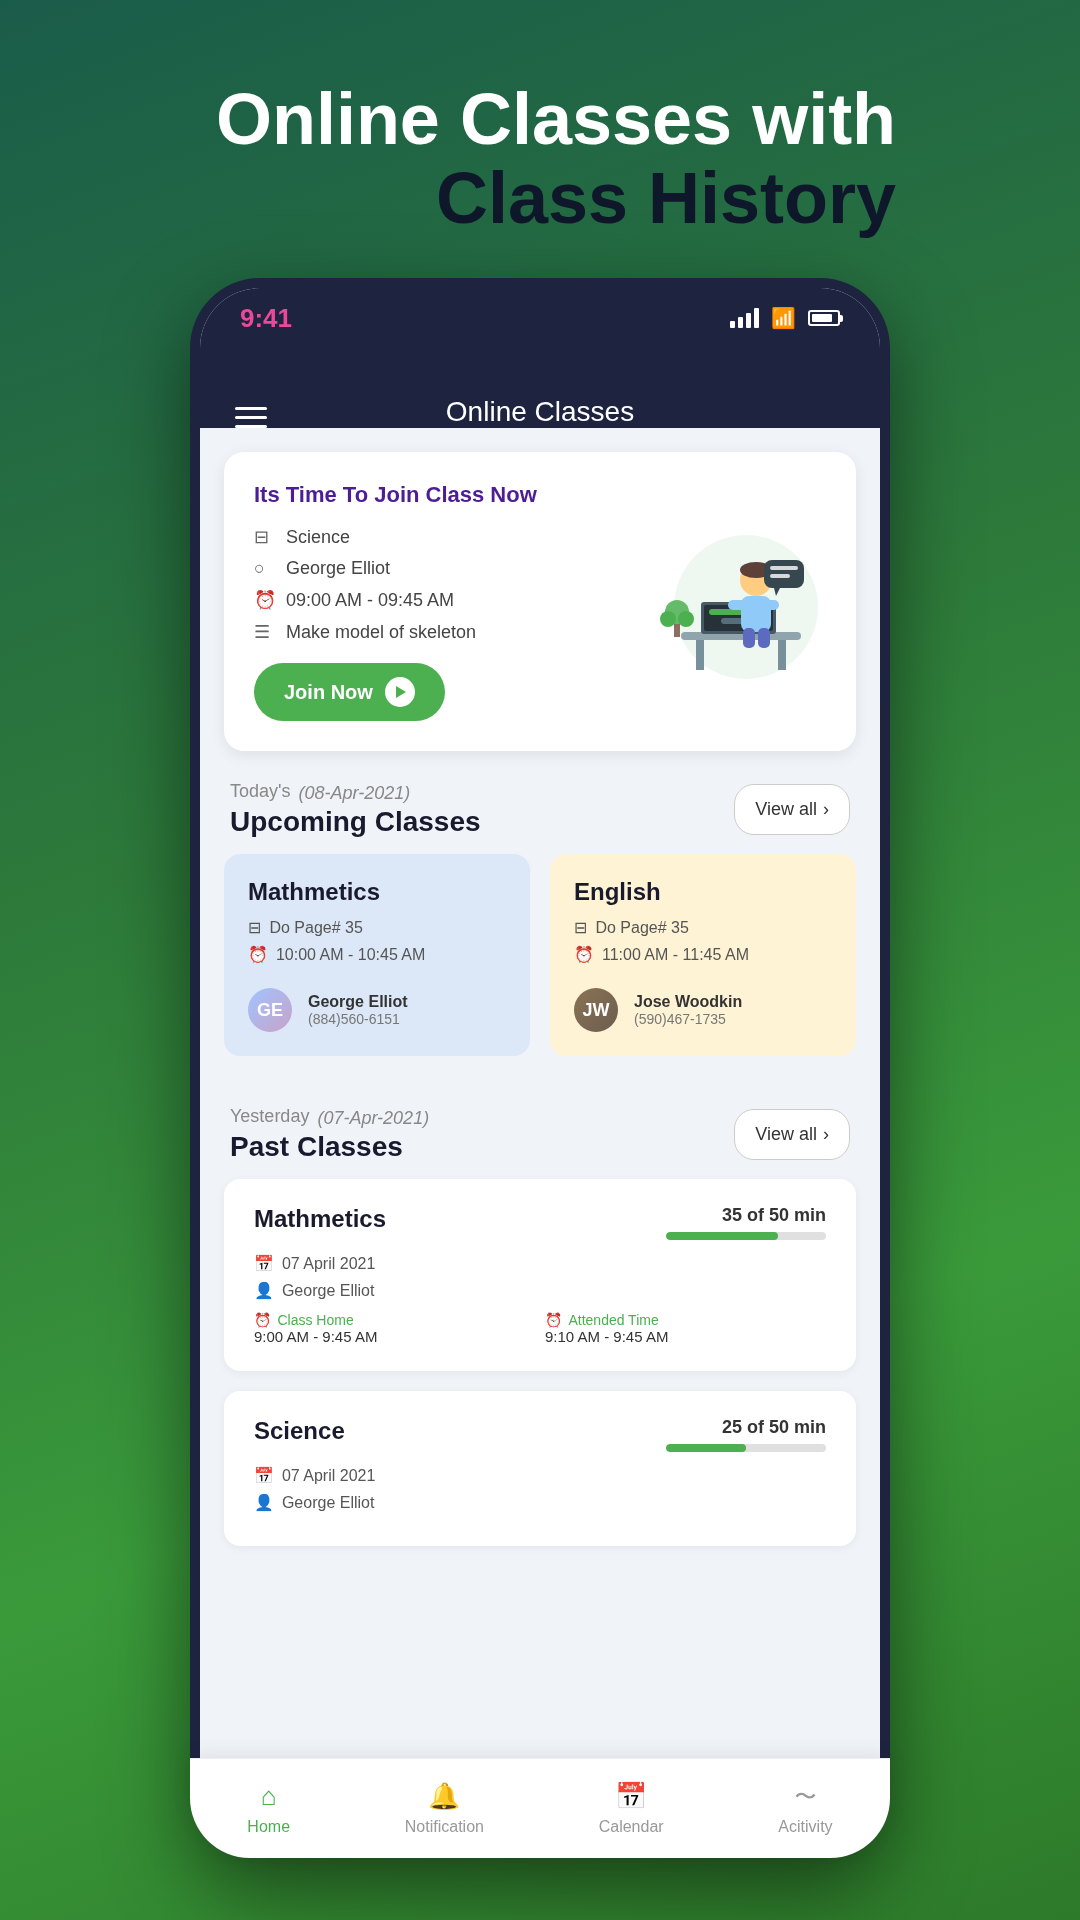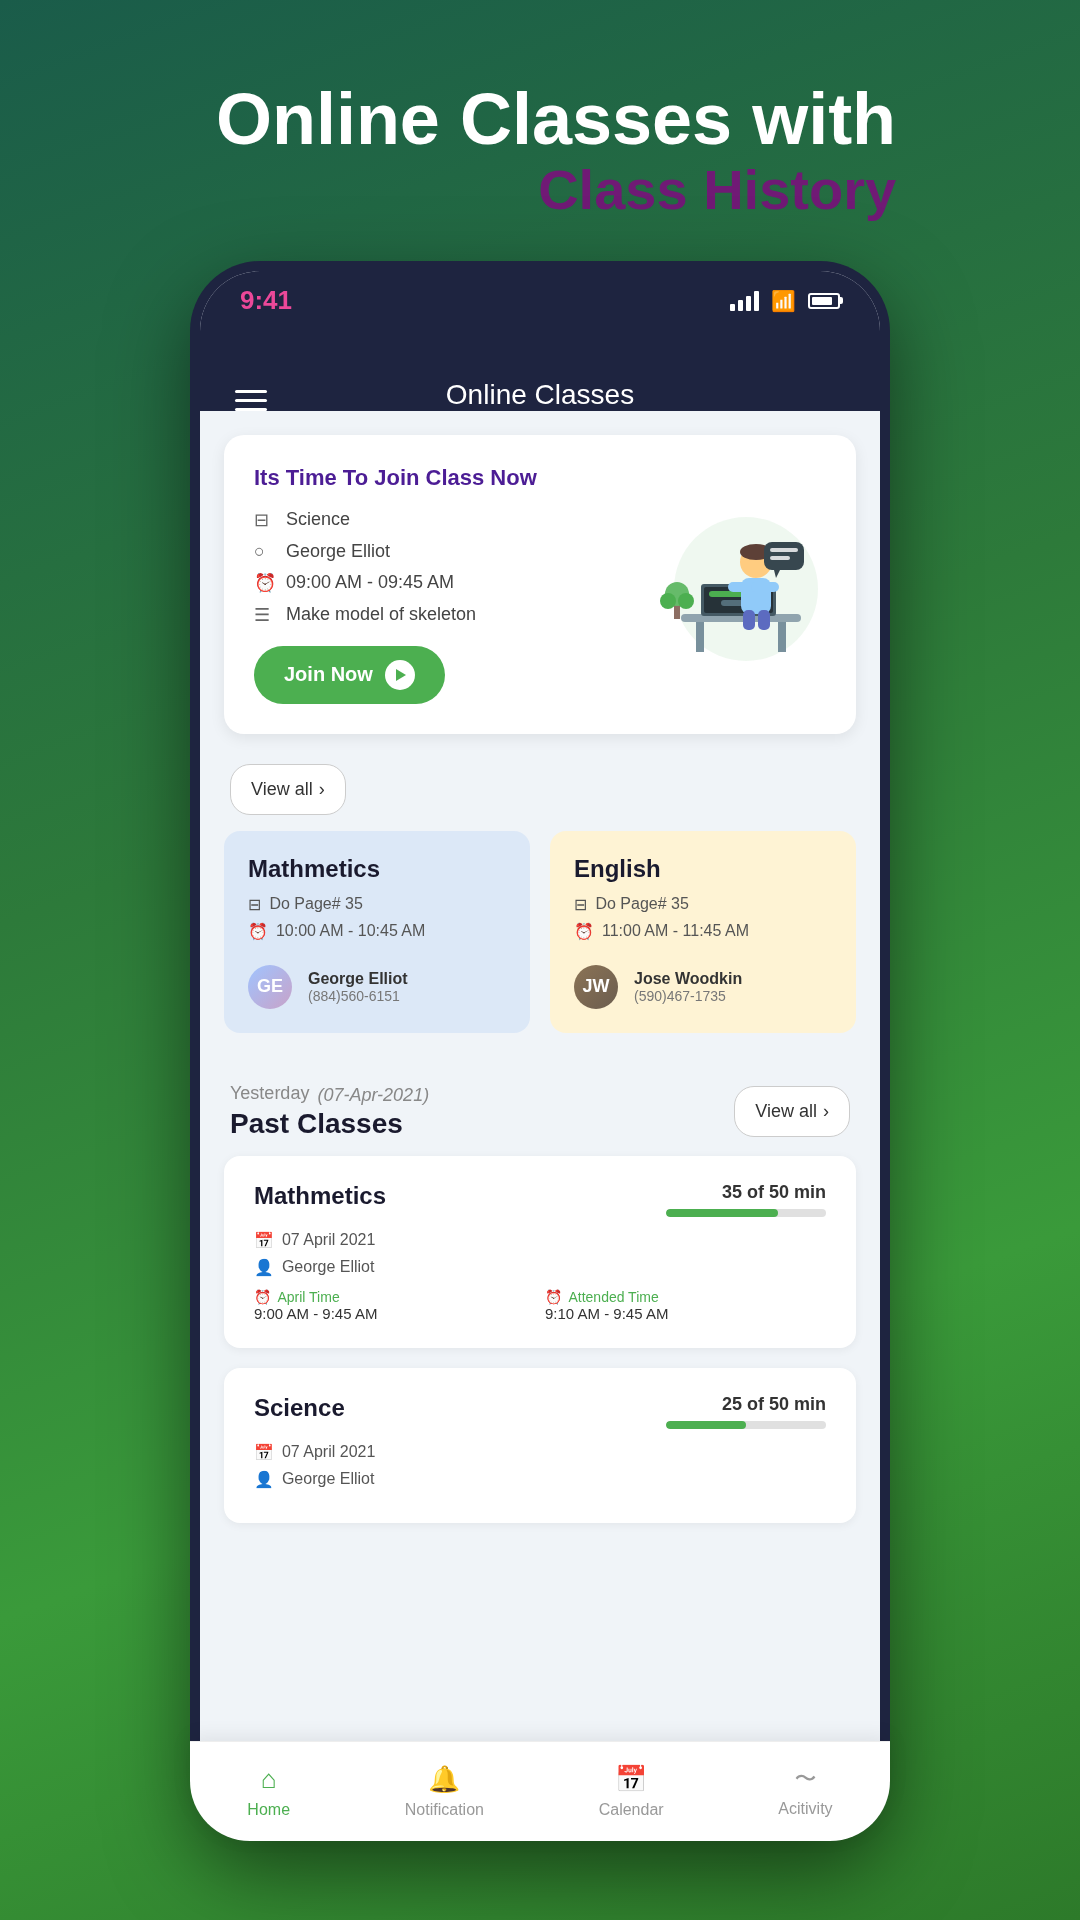--- a/index.html
+++ b/index.html
@@ -23,23 +23,23 @@
     }
 
     .hero-title-white {
       font-size: 72px;
       font-weight: 800;
       color: #ffffff;
       line-height: 1.1;
     }
 
     .hero-title-green {
-      font-size: 56px;
+      font-size: 72px;
       font-weight: 800;
-      color: #701a75;
+      color: #0f172a;
       line-height: 1.1;
     }
 
     .phone-frame {
       width: 700px;
       height: 1580px;
       background: #1e2440;
       border-radius: 70px;
       padding: 10px;
       box-shadow: 0 30px 80px rgba(0,0,0,0.5);
@@ -580,20 +580,27 @@
 
             <rect x="118" y="48" width="40" height="28" rx="8" fill="#37474f"></rect>
             <polygon points="128,76 134,76 130,84" fill="#37474f"></polygon>
             <rect x="124" y="54" width="28" height="4" rx="2" fill="white" opacity="0.8"></rect>
             <rect x="124" y="62" width="20" height="4" rx="2" fill="white" opacity="0.8"></rect>
           </svg>
         </div>
       </div>
 
       <div class="section-header">
+        <div>
+          <div style="display:flex;gap:8px;align-items:center;">
+            <span class="section-label">Today's</span>
+            <span class="section-date">(08-Apr-2021)</span>
+          </div>
+          <div class="section-title">Upcoming Classes</div>
+        </div>
         <button class="view-all-btn">
           <span>View all</span>
           <span>›</span>
         </button>
       </div>
 
       <div class="class-cards">
 
         <div class="class-card class-card-blue">
           <div>
@@ -669,21 +676,21 @@
           <span>07 April 2021</span>
         </div>
         <div class="past-info-row">
           <span>👤</span>
           <span>George Elliot</span>
         </div>
         <div class="time-grid">
           <div class="time-cell">
             <div style="display:flex;align-items:center;gap:6px;">
               <span style="color:#4caf50;font-size:14px;">⏰</span>
-              <span class="time-cell-label">April Time</span>
+              <span class="time-cell-label">Class Home</span>
             </div>
             <div class="time-cell-value">9:00 AM - 9:45 AM</div>
           </div>
           <div class="time-cell">
             <div style="display:flex;align-items:center;gap:6px;">
               <span style="color:#4caf50;font-size:14px;">⏰</span>
               <span class="time-cell-label">Attended Time</span>
             </div>
             <div class="time-cell-value">9:10 AM - 9:45 AM</div>
           </div>

